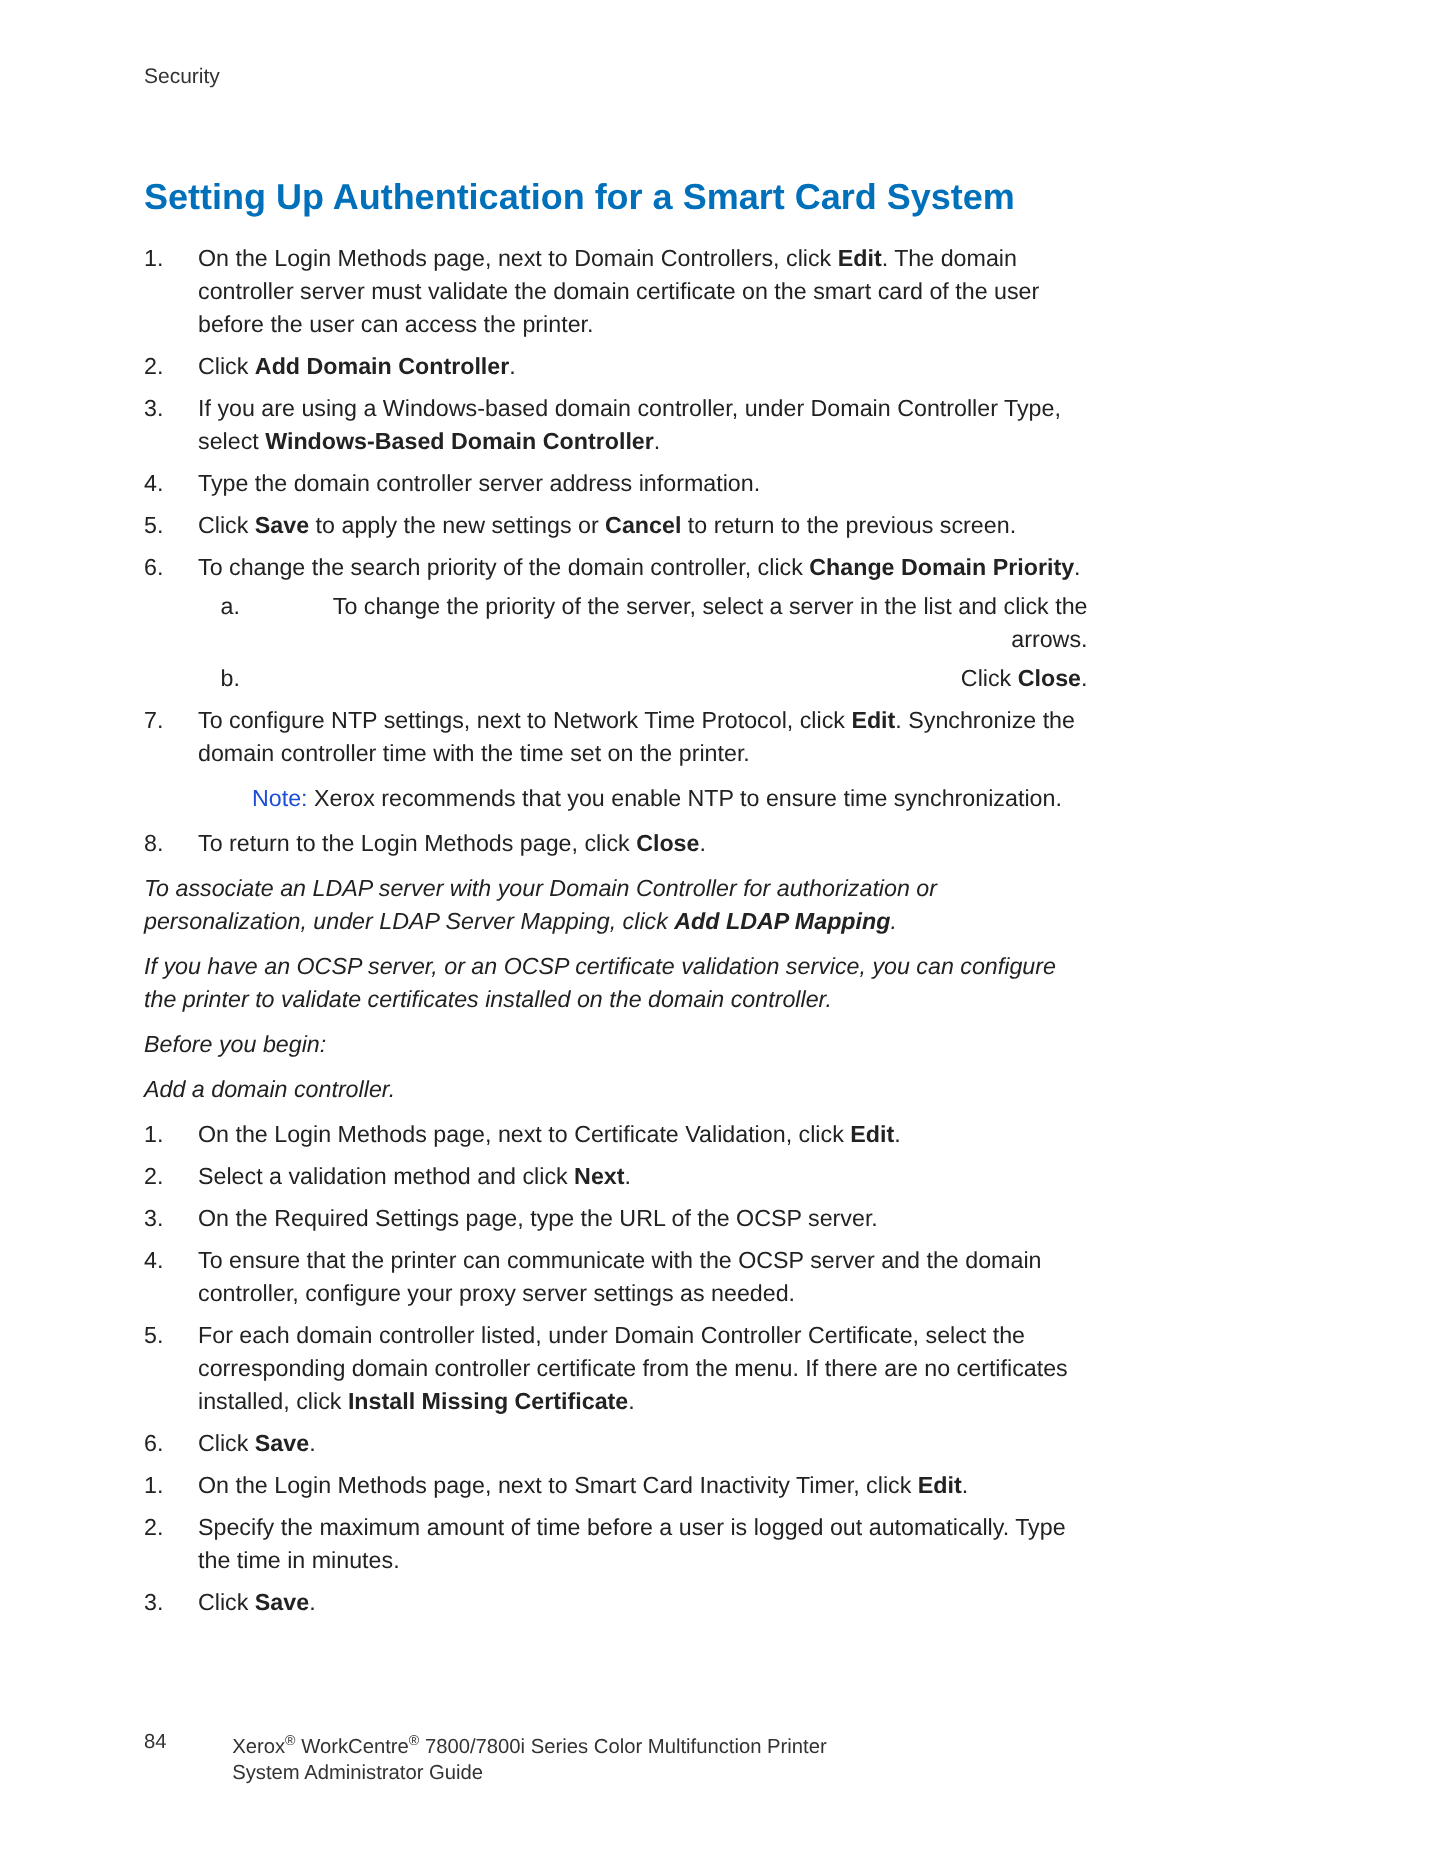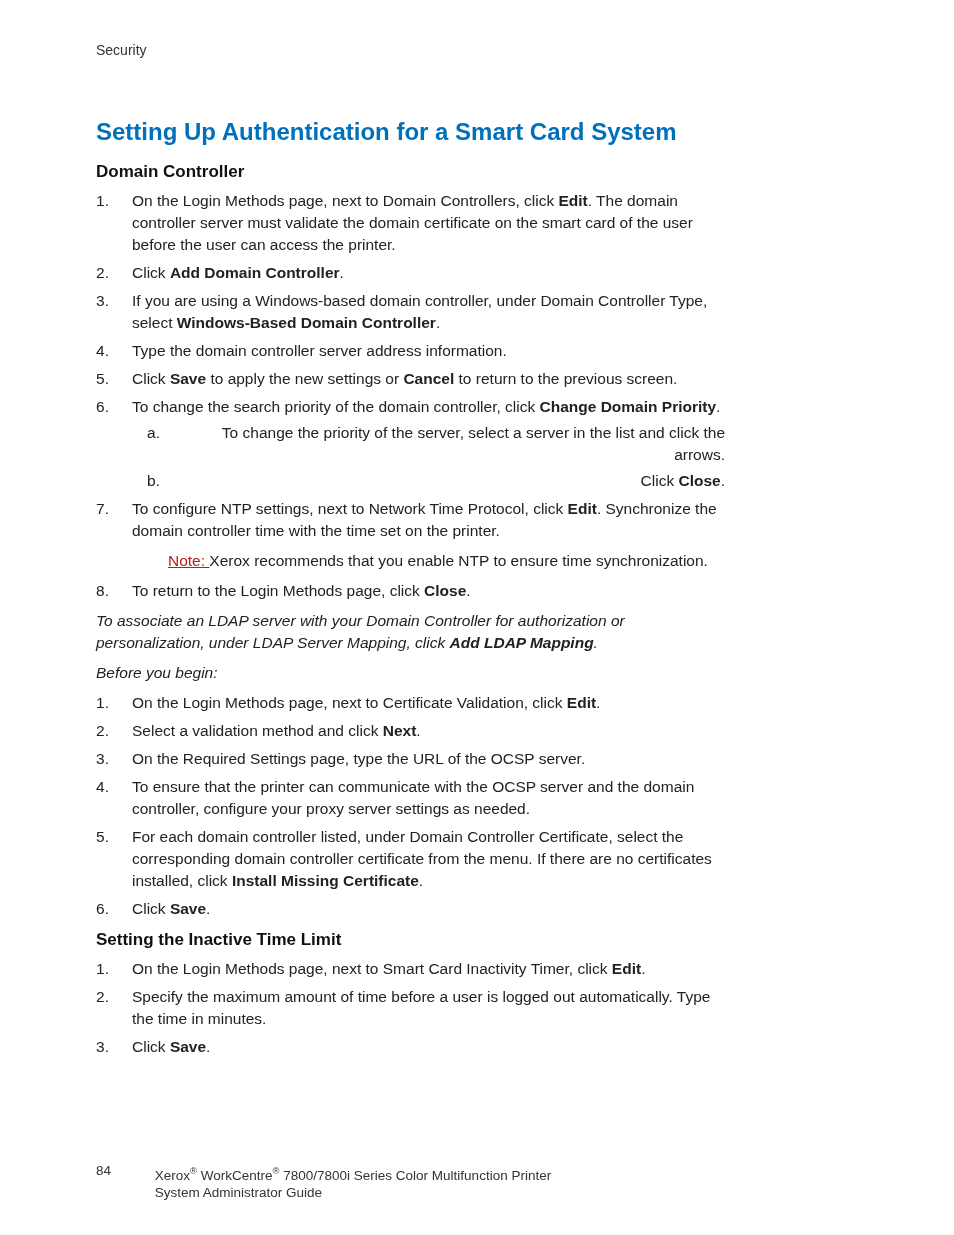--- a/index.html
+++ b/index.html
@@ -76,33 +76,32 @@
     left: 0;
     top: 0;
     width: 28px;
   }
   .note {
     margin: 8px 0 8px 36px;
     font-size: 15.5px;
     line-height: 22px;
   }
   .note-label {
-    color: #b91c1c;
-    text-decoration: underline;
+    color: #1d4ed8;
   }
   p.body-text {
     font-size: 15.5px;
     line-height: 22px;
     margin: 8px 0;
     font-style: italic;
   }
   .footer {
     position: absolute;
     left: 96px;
-    bottom: 33px;
+    bottom: 44px;
     font-size: 13.5px;
     line-height: 18px;
     color: #333;
   }
   .footer .page-num {
     display: inline-block;
     width: 55px;
     vertical-align: top;
   }
   .footer .foot-text {
@@ -114,21 +113,20 @@
 </style>
 </head>
 <body>
 
 <div class="page">
 
   <div class="header-breadcrumb">Security</div>
 
   <h1 class="section-title">Setting Up Authentication for a Smart Card System</h1>
 
-  <h2 class="sub-title">Domain Controller</h2>
 
   <ol class="num-list">
     <li><span>On the Login Methods page, next to Domain Controllers, click </span><b>Edit</b><span>. The domain controller server must validate the domain certificate on the smart card of the user before the user can access the printer.</span></li>
     <li><span>Click </span><b>Add Domain Controller</b><span>.</span></li>
     <li><span>If you are using a Windows-based domain controller, under Domain Controller Type, select </span><b>Windows-Based Domain Controller</b><span>.</span></li>
     <li>Type the domain controller server address information.</li>
     <li><span>Click </span><b>Save</b><span> to apply the new settings or </span><b>Cancel</b><span> to return to the previous screen.</span></li>
     <li>
       <span>To change the search priority of the domain controller, click </span><b>Change Domain Priority</b><span>.</span>
       <ol class="alpha-list">
@@ -138,32 +136,33 @@
     </li>
     <li>
       <span>To configure NTP settings, next to Network Time Protocol, click </span><b>Edit</b><span>. Synchronize the domain controller time with the time set on the printer.</span>
       <div class="note"><span class="note-label">Note: </span><span>Xerox recommends that you enable NTP to ensure time synchronization.</span></div>
     </li>
     <li><span>To return to the Login Methods page, click </span><b>Close</b><span>.</span></li>
   </ol>
 
   <p class="body-text"><span>To associate an LDAP server with your Domain Controller for authorization or personalization, under LDAP Server Mapping, click </span><b>Add LDAP Mapping</b><span>.</span></p>
 
+  <p class="body-text">If you have an OCSP server, or an OCSP certificate validation service, you can configure the printer to validate certificates installed on the domain controller.</p>
   <p class="body-text">Before you begin:</p>
+  <p class="body-text">Add a domain controller.</p>
 
   <ol class="num-list">
     <li><span>On the Login Methods page, next to Certificate Validation, click </span><b>Edit</b><span>.</span></li>
     <li><span>Select a validation method and click </span><b>Next</b><span>.</span></li>
     <li>On the Required Settings page, type the URL of the OCSP server.</li>
     <li>To ensure that the printer can communicate with the OCSP server and the domain controller, configure your proxy server settings as needed.</li>
     <li><span>For each domain controller listed, under Domain Controller Certificate, select the corresponding domain controller certificate from the menu. If there are no certificates installed, click </span><b>Install Missing Certificate</b><span>.</span></li>
     <li><span>Click </span><b>Save</b><span>.</span></li>
   </ol>
 
-  <h2 class="sub-title">Setting the Inactive Time Limit</h2>
   <ol class="num-list">
     <li><span>On the Login Methods page, next to Smart Card Inactivity Timer, click </span><b>Edit</b><span>.</span></li>
     <li>Specify the maximum amount of time before a user is logged out automatically. Type the time in minutes.</li>
     <li><span>Click </span><b>Save</b><span>.</span></li>
   </ol>
 
   <div class="footer">
     <span class="page-num">84</span>
     <span class="foot-text">
       <span>Xerox</span><sup>®</sup><span> WorkCentre</span><sup>®</sup><span> 7800/7800i Series Color Multifunction Printer</span><br>

